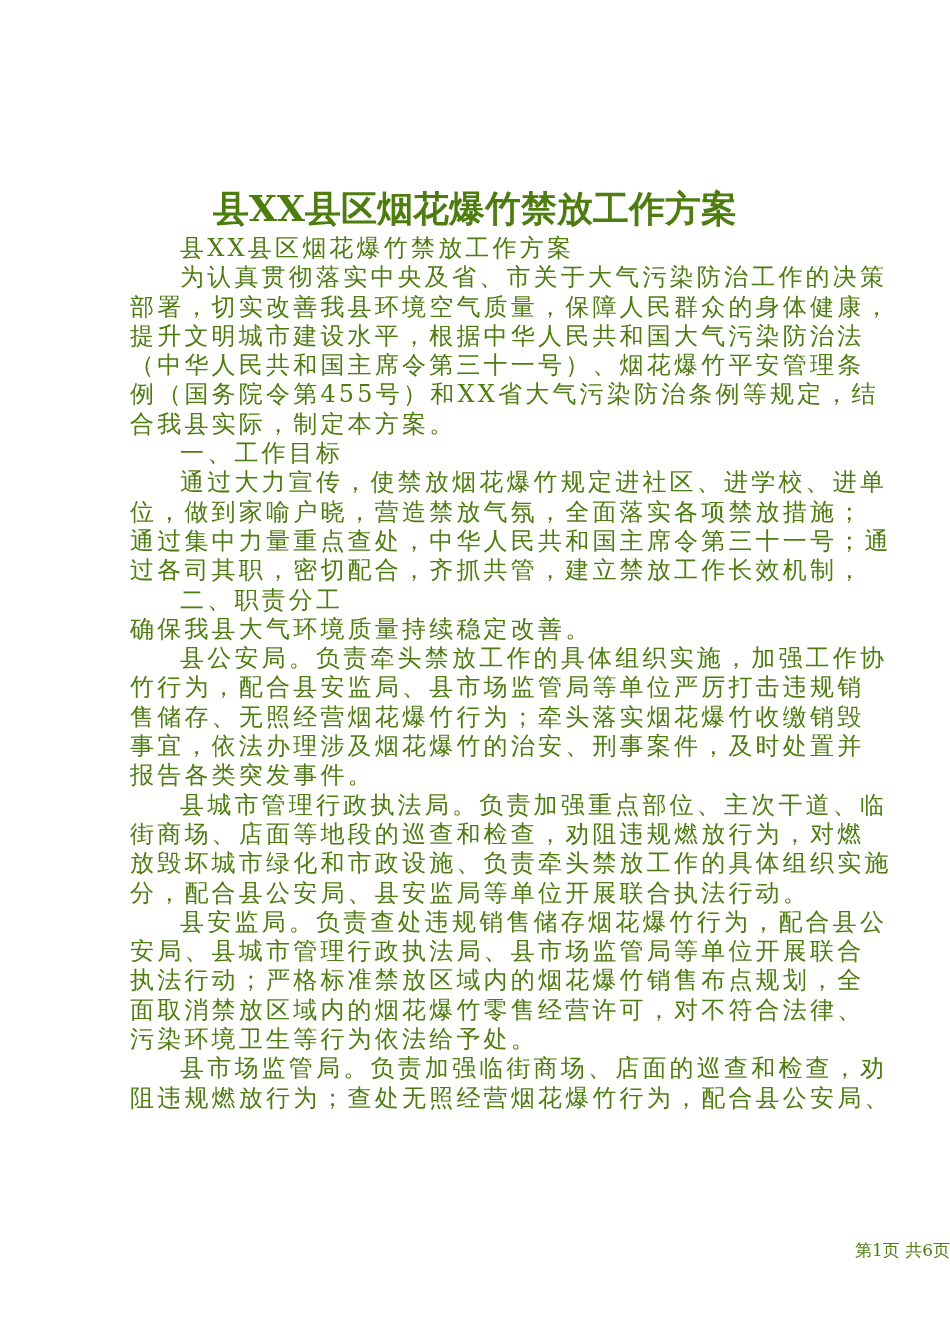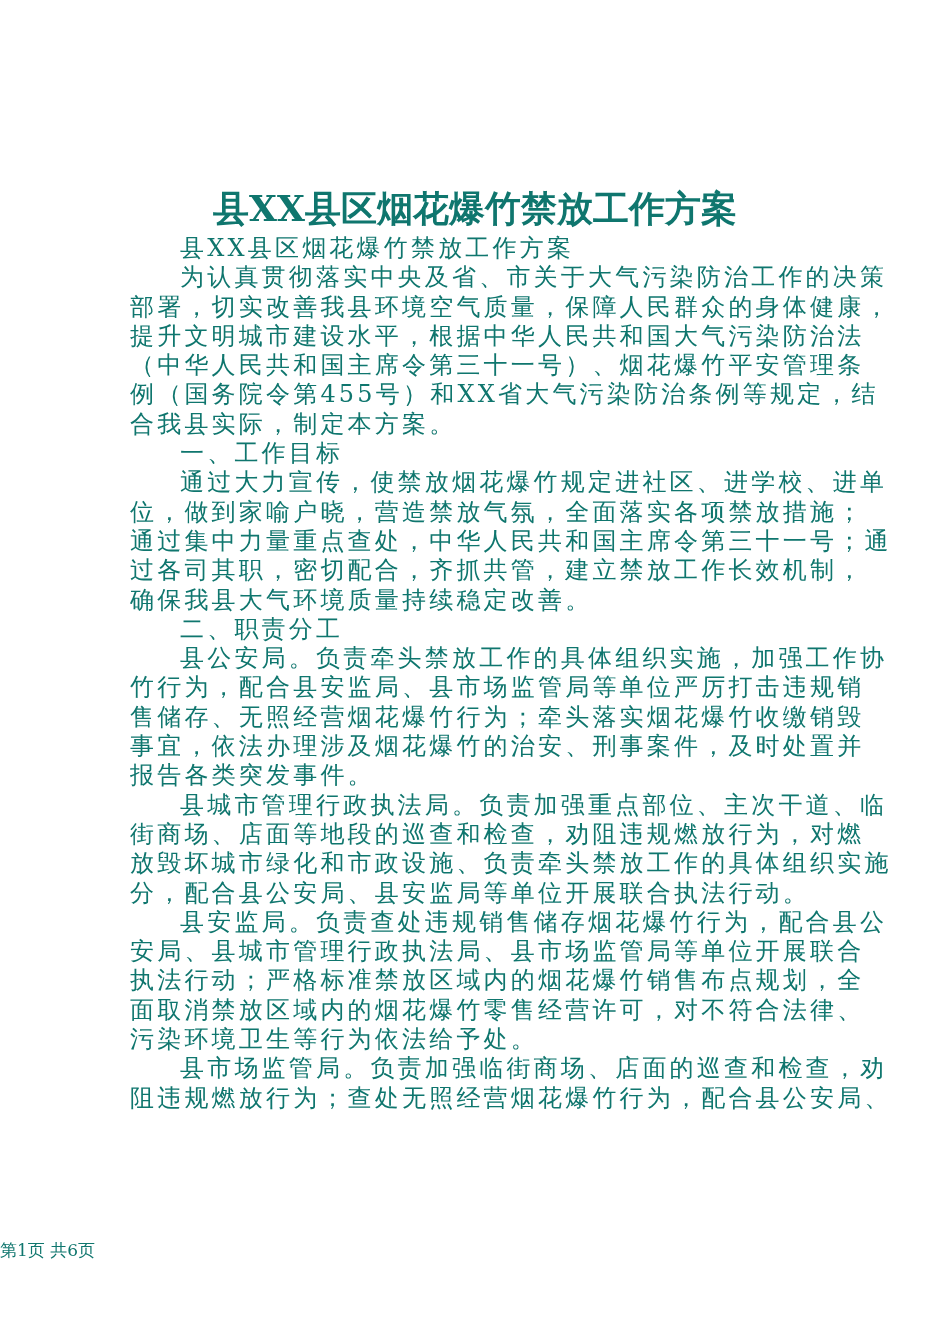--- a/index.html
+++ b/index.html
@@ -1,36 +1,36 @@
 <!DOCTYPE html>
 <html><head>
   <meta charset="utf-8">
   <style>
     html, body { margin: 0; padding: 0; background: #ffffff; }
     body { width: 950px; height: 1344px; position: relative; overflow: hidden; }
     .page {
       position: absolute; left: 0; top: 0; width: 950px; height: 1344px;
-      background: #ffffff; color: #0f766e;
+      background: #ffffff; color: #4d7c0f;
       font-family: "DejaVu Serif", "Liberation Serif", serif;
     }
     .title {
       position: absolute; left: 0; top: 183px; width: 950px;
       text-align: center; font-size: 36px; font-weight: bold;
       line-height: 50px; letter-spacing: 0px; margin: 0;
       font-family: "DejaVu Serif", "Liberation Serif", serif;
     }
     .body {
       position: absolute; left: 130px; top: 234px; width: 705px;
       font-size: 24px; line-height: 29.3px; letter-spacing: 3.2px;
     }
     .line { display: block; white-space: nowrap; height: 29.3px; }
     .indent { padding-left: 50px; }
     .footer {
       position: absolute; left: 0; top: 1240px; width: 950px;
-      text-align: left; font-size: 17px; line-height: 20px;
+      text-align: right; font-size: 17px; line-height: 20px;
       font-family: "DejaVu Serif", "Liberation Serif", serif;
     }
   </style>
 </head>
 <body>
 
 <div class="page">
   <h1 class="title">县XX县区烟花爆竹禁放工作方案</h1>
   <div class="body" id="doc-body">
       <span class="line indent">县XX县区烟花爆竹禁放工作方案</span>
@@ -38,22 +38,22 @@
       <span class="line">部署，切实改善我县环境空气质量，保障人民群众的身体健康，</span>
       <span class="line">提升文明城市建设水平，根据中华人民共和国大气污染防治法</span>
       <span class="line">（中华人民共和国主席令第三十一号）、烟花爆竹平安管理条</span>
       <span class="line">例（国务院令第455号）和XX省大气污染防治条例等规定，结</span>
       <span class="line">合我县实际，制定本方案。</span>
       <span class="line indent">一、工作目标</span>
       <span class="line indent">通过大力宣传，使禁放烟花爆竹规定进社区、进学校、进单</span>
       <span class="line">位，做到家喻户晓，营造禁放气氛，全面落实各项禁放措施；</span>
       <span class="line">通过集中力量重点查处，中华人民共和国主席令第三十一号；通</span>
       <span class="line">过各司其职，密切配合，齐抓共管，建立禁放工作长效机制，</span>
+      <span class="line indent">二、职责分工</span>
       <span class="line">确保我县大气环境质量持续稳定改善。</span>
-      <span class="line indent">二、职责分工</span>
       <span class="line indent">县公安局。负责牵头禁放工作的具体组织实施，加强工作协</span>
       <span class="line">竹行为，配合县安监局、县市场监管局等单位严厉打击违规销</span>
       <span class="line">售储存、无照经营烟花爆竹行为；牵头落实烟花爆竹收缴销毁</span>
       <span class="line">事宜，依法办理涉及烟花爆竹的治安、刑事案件，及时处置并</span>
       <span class="line">报告各类突发事件。</span>
       <span class="line indent">县城市管理行政执法局。负责加强重点部位、主次干道、临</span>
       <span class="line">街商场、店面等地段的巡查和检查，劝阻违规燃放行为，对燃</span>
       <span class="line">放毁坏城市绿化和市政设施、负责牵头禁放工作的具体组织实施</span>
       <span class="line">分，配合县公安局、县安监局等单位开展联合执法行动。</span>
       <span class="line indent">县安监局。负责查处违规销售储存烟花爆竹行为，配合县公</span>

